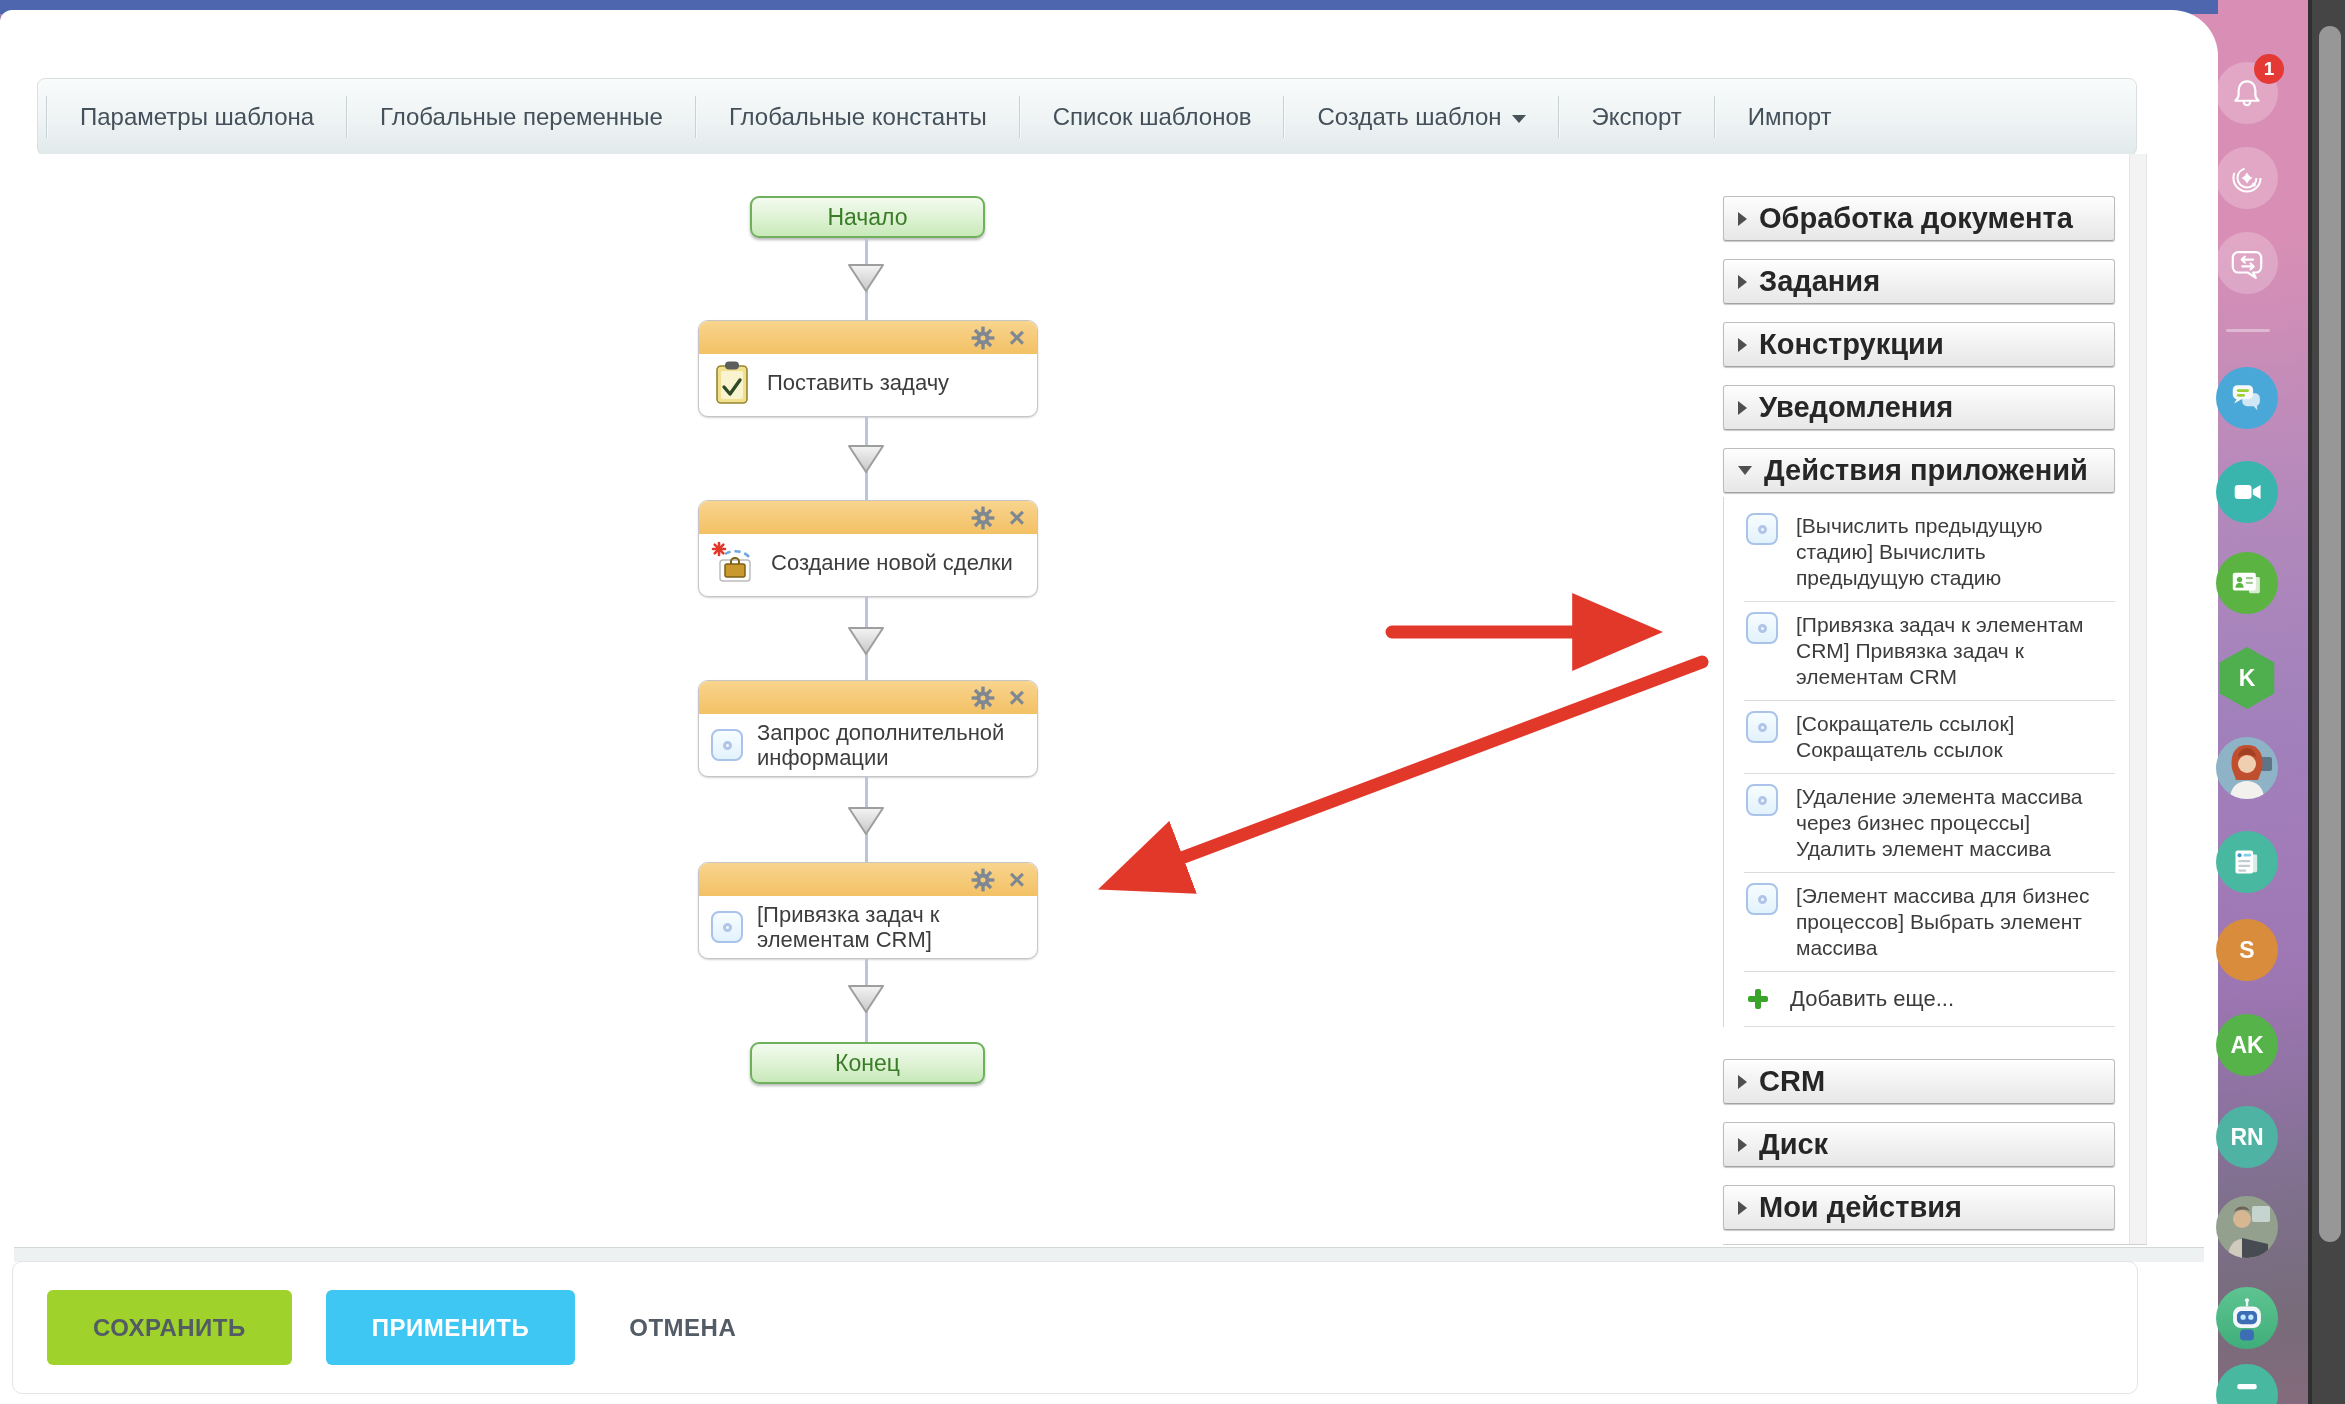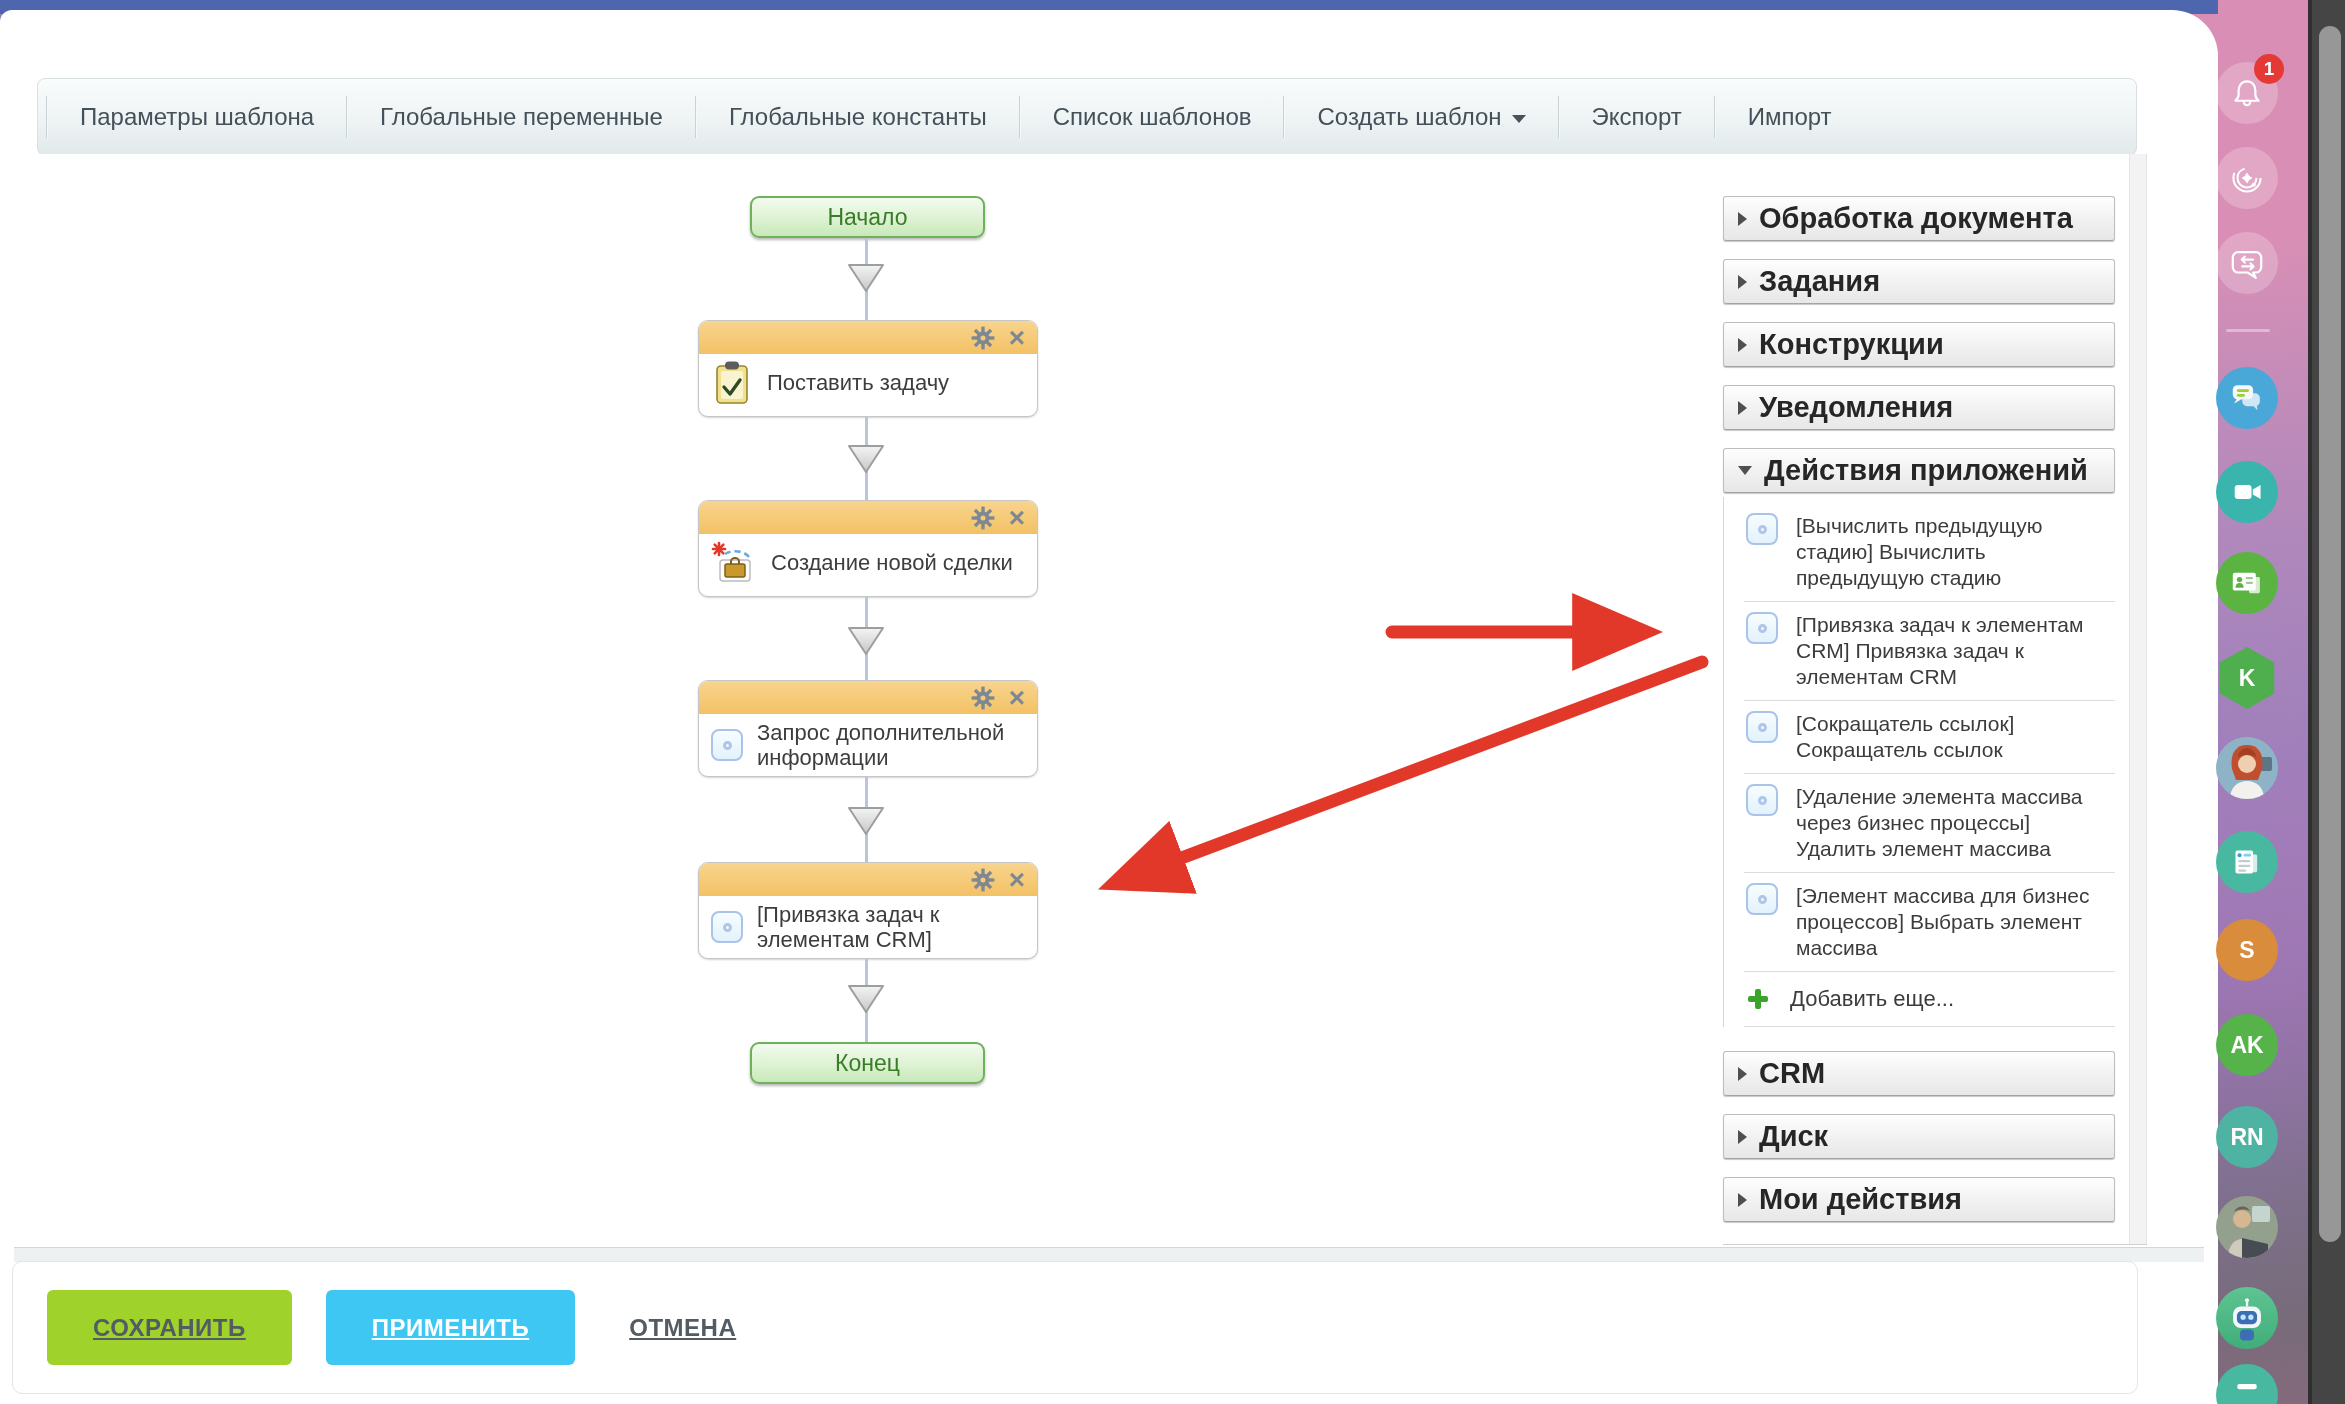--- a/index.html
+++ b/index.html
@@ -84,39 +84,39 @@
   .tri-right { width:0; height:0; border-top:7px solid transparent; border-bottom:7px solid transparent;
     border-left:9px solid #4f4f4f; }
   .tri-down  { width:0; height:0; border-left:7px solid transparent; border-right:7px solid transparent;
     border-top:9px solid #4f4f4f; }
   .acc-body { border-left:1px solid #d6d6d6; margin:-14px 0 6px 0; padding:6px 0 0 20px; }
   .pal-item { display:flex; gap:18px; padding:10px 0 10px 2px; border-top:1px solid #dcdcdc;
     cursor:pointer; }
   .pal-item:first-child { border-top:none; }
   .pal-item .txt { font-size:21px; color:#3c3c3c; line-height:1.24; width:318px; }
   .add-more { display:flex; align-items:center; gap:22px; padding:14px 0 14px 4px;
-    border-top:1px solid #dcdcdc; border-bottom:1px solid #dcdcdc; cursor:pointer; margin-bottom:24px; }
+    border-top:1px solid #dcdcdc; border-bottom:1px solid #dcdcdc; cursor:pointer; margin-bottom:32px; }
   .add-more .txt { font-size:22px; color:#3c3c3c; }
   .plus-ico { position:relative; width:20px; height:20px; }
   .plus-ico:before, .plus-ico:after { content:""; position:absolute; background:#3aa32a; border-radius:2px; }
   .plus-ico:before { left:7px; top:0; width:6px; height:20px; }
   .plus-ico:after  { left:0; top:7px; width:20px; height:6px; }
   .side-scroll { position:absolute; left:2092px; top:0; width:18px; height:1091px;
     background:#f3f3f3; border-left:1px solid #e4e4e4; border-right:1px solid #e4e4e4; }
   .side-bottom-line { position:absolute; left:1686px; top:1090px; width:424px; height:1px; background:#cfcfcf; }
 
   
   .arrows { position:absolute; left:0; top:0; pointer-events:none; }
 
   
   .footer-panel { position:absolute; left:12px; top:1251px; width:2126px; height:133px;
     background:#fff; border:1px solid #e2e5e7; border-radius:10px;
     display:flex; align-items:center; gap:34px; padding:0 34px; }
   .btn { height:75px; border:none; border-radius:6px; font-weight:bold; font-size:24px;
-    font-family:"Liberation Sans", sans-serif; cursor:pointer; padding:0 46px; letter-spacing:.5px;text-decoration:underline; }
+    font-family:"Liberation Sans", sans-serif; cursor:pointer; padding:0 46px; letter-spacing:.5px; }
   .btn-save  { background:var(--save-green,#9fd22b); color:#535b65; }
   .btn-apply { background:var(--apply-blue,#3fc7f4); color:#fff; }
   .btn-cancel{ background:none; color:#535b65; padding:0 20px; }
 
   
   .rail-circ { position:absolute; left:2216px; width:62px; height:62px; border-radius:50%;
     display:flex; align-items:center; justify-content:center; cursor:pointer;
     color:#fff; font-weight:bold; font-size:23px; }
   .glassy { background:rgba(255,255,255,.22); }
   .badge { position:absolute; right:-6px; top:-8px; width:30px; height:30px; border-radius:50%;

